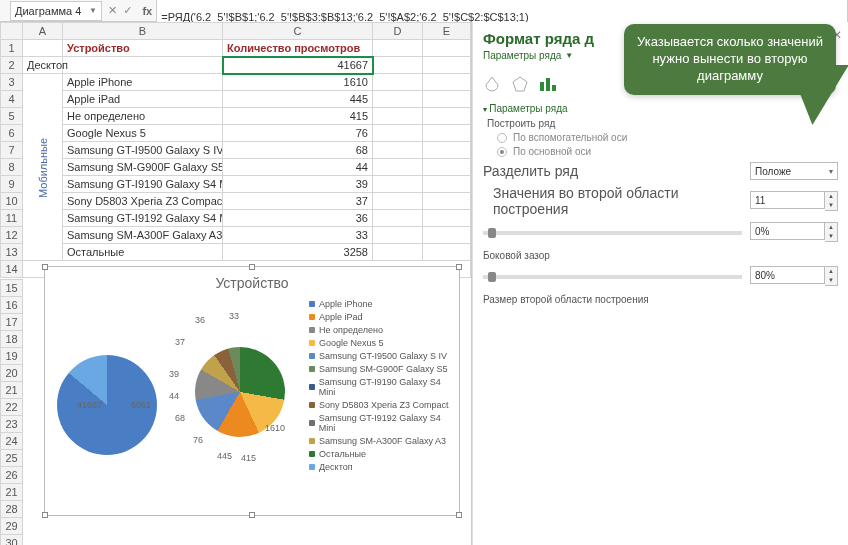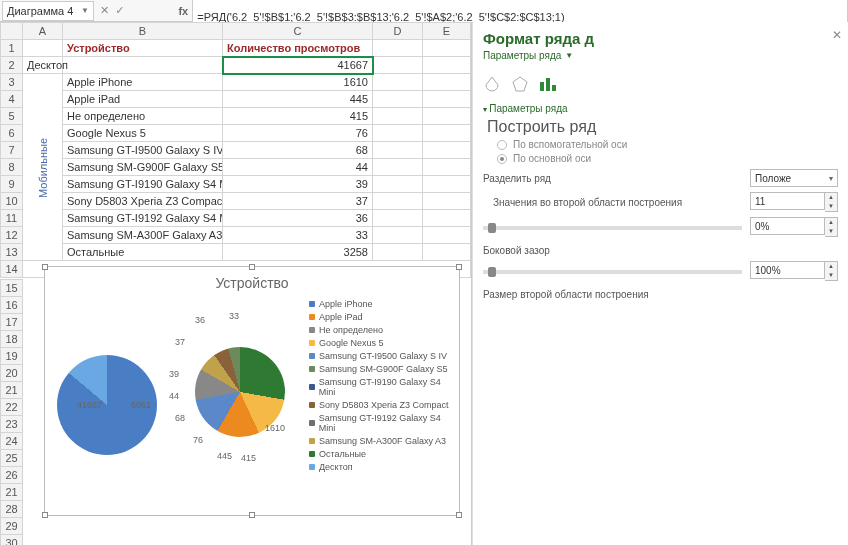--- a/index.html
+++ b/index.html
@@ -1,21 +1,21 @@
 <!DOCTYPE html>
 <html><head>
 <meta charset="utf-8">
 <style>
   * { box-sizing: border-box; margin: 0; padding: 0; }
   body { font-family: "Segoe UI", Arial, sans-serif; font-size: 11px; background: #fff; color: #333; width: 848px; height: 545px; overflow: hidden; position: relative; }
   .formula-bar { display: flex; align-items: center; height: 22px; border-bottom: 1px solid #ccc; background: #f7f7f7; }
-  .name-box { width: 92px; height: 20px; border: 1px solid #ccc; background: #fff; display: flex; align-items: center; padding: 0 4px; margin-left: 2px; }
+  .name-box { width: 92px; height: 20px; border: 1px solid #ccc; background: #fff; display: flex; align-items: center; padding: 0 4px; margin-left: 10px; }
   .name-box .arrow { margin-left: auto; font-size: 8px; color: #777; }
   .fb-icons { display: flex; gap: 6px; padding: 0 6px; color: #888; }
-  .fb-fx { font-weight: bold; color: #666; padding: 0 4px; margin-left: 44px; }
+  .fb-fx { font-weight: bold; color: #666; padding: 0 4px; }
   .formula-input { flex: 1; border: 1px solid #ccc; background: #fff; height: 20px; padding: 12px 4px; color: #333; }
   .main { display: flex; height: calc(100% - 22px); }
   .sheet-area { width: 472px; border-right: 1px solid #ccc; overflow: hidden; position: relative; }
   table.grid { border-collapse: collapse; table-layout: fixed; width: 100%; }
   table.grid th, table.grid td { border: 1px solid #d4d4d4; height: 17px; font-size: 11px; padding: 0 4px; overflow: hidden; white-space: nowrap; }
   table.grid th { background: #f3f3f3; font-weight: normal; text-align: center; color: #555; }
   .rowhdr { width: 22px; text-align: center; background: #f3f3f3; color: #555; }
   th.A { width: 40px; } th.B { width: 160px; } th.C { width: 150px; } th.D { width: 50px; } th.E { width: 48px; }
   .hdr-cell { color: #9c2a2a; font-weight: bold; }
   .num { text-align: right; }
@@ -38,21 +38,21 @@
   
   .panel { flex: 1; background: #fff; padding: 8px 10px; position: relative; border-left: 1px solid #e0e0e0; }
   .panel-title { color: #2a6a2a; font-size: 15px; font-weight: 600; margin-bottom: 2px; }
   .panel-sub { color: #2a6a2a; font-size: 10px; display: inline-flex; align-items: center; gap: 4px; margin-bottom: 8px; }
   .icon-row { display: flex; gap: 10px; margin: 6px 0 10px; align-items: center; }
   .icon-shape { width: 18px; height: 18px; display: flex; align-items: center; justify-content: center; color: #888; }
   .icon-active { color: #2a8a3a; }
   .section-hdr { color: #2a6a2a; font-size: 10px; margin: 6px 0 4px; cursor: pointer; }
   .section-hdr::before { content: "▾ "; font-size: 8px; }
   .field-row { display: flex; align-items: center; margin: 5px 0; }
-  .field-label { flex: 1; font-size: 10px; color: #555; }
+  .field-label { flex: 1; font-size: 14px; color: #555; }
   .field-ctrl { width: 88px; display: flex; }
   .combo, .spinner { border: 1px solid #bbb; height: 18px; font-size: 10px; display: flex; align-items: center; padding: 0 4px; background: #fff; flex: 1; }
   .combo::after { content: "▾"; margin-left: auto; font-size: 8px; color: #666; }
   .spin-btns { display: flex; flex-direction: column; border: 1px solid #bbb; border-left: none; }
   .spin-btns span { width: 12px; height: 9px; font-size: 6px; text-align: center; line-height: 9px; background: #f4f4f4; color: #555; }
   .slider { width: 100%; height: 4px; background: #ddd; position: relative; margin: 4px 0 2px; }
   .slider::after { content: ""; position: absolute; left: 2%; top: -3px; width: 8px; height: 10px; background: #888; border-radius: 2px; }
   .radio-row { font-size: 10px; color: #888; margin: 3px 0 3px 14px; display: flex; align-items: center; gap: 6px; }
   .radio { width: 10px; height: 10px; border: 1px solid #bbb; border-radius: 50%; display: inline-block; }
   .radio.on::after { content: ""; display: block; width: 4px; height: 4px; background: #888; border-radius: 50%; margin: 2px; }
@@ -347,21 +347,21 @@
         </span>
       <span class="icon-shape icon-active">
           <svg width="18" height="16">
             <rect x="1" y="6" width="4" height="9" fill="#2a8a3a"></rect>
             <rect x="7" y="2" width="4" height="13" fill="#2a8a3a"></rect>
             <rect x="13" y="9" width="4" height="6" fill="#2a8a3a"></rect>
           </svg>
         </span>
     </div>
     <div class="section-hdr">Параметры ряда</div>
-    <div style="font-size:16px;color:#555;margin:4px 0 2px 4px">Построить ряд</div>
+    <div style="font-size:10px;color:#555;margin:4px 0 2px 4px">Построить ряд</div>
     <div class="radio-row">
         <span class="radio"></span>
         <span>По вспомогательной оси</span>
       </div>
     <div class="radio-row">
         <span class="radio on"></span>
         <span>По основной оси</span>
       </div>
 
     <div class="field-row">
@@ -400,25 +400,28 @@
         </div>
     </div>
 
     <div style="font-size:10px;color:#555;margin-top:8px">Боковой зазор</div>
     <div class="field-row">
       <div style="flex:1;padding-right:8px">
           <div class="slider"></div>
         </div>
       <div class="field-ctrl">
           <div class="spinner">
-            <span>100%</span>
+            <span>80%</span>
           </div>
           <div class="spin-btns">
             <span>▲</span>
             <span>▼</span>
           </div>
         </div>
     </div>
 
     <div style="font-size:10px;color:#555;margin-top:8px">Размер второй области построения</div>
 
+    <div class="callout">
+      <span>Указывается сколько значений нужно вынести во вторую диаграмму</span>
+    </div>
   </div>
 </div>
 
 </body></html>

